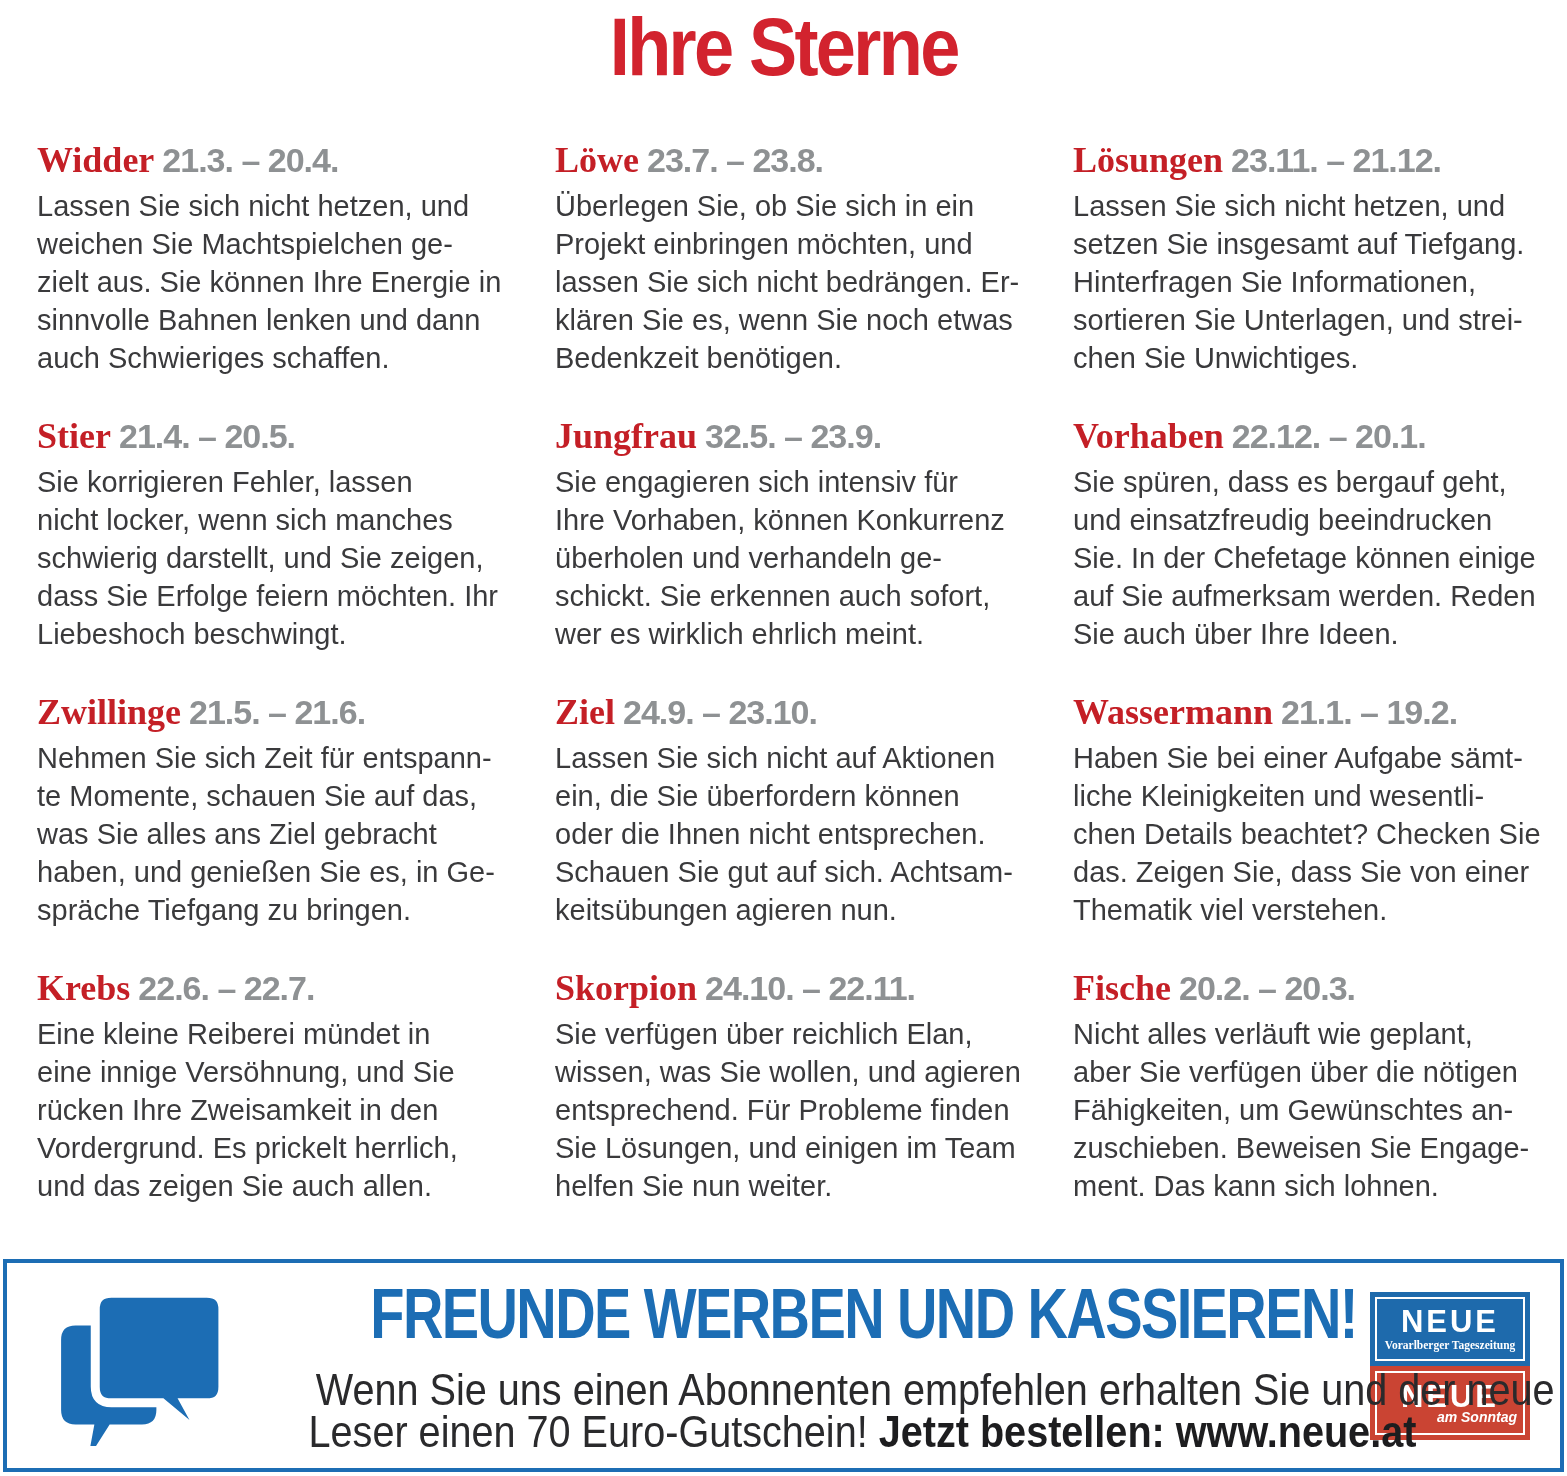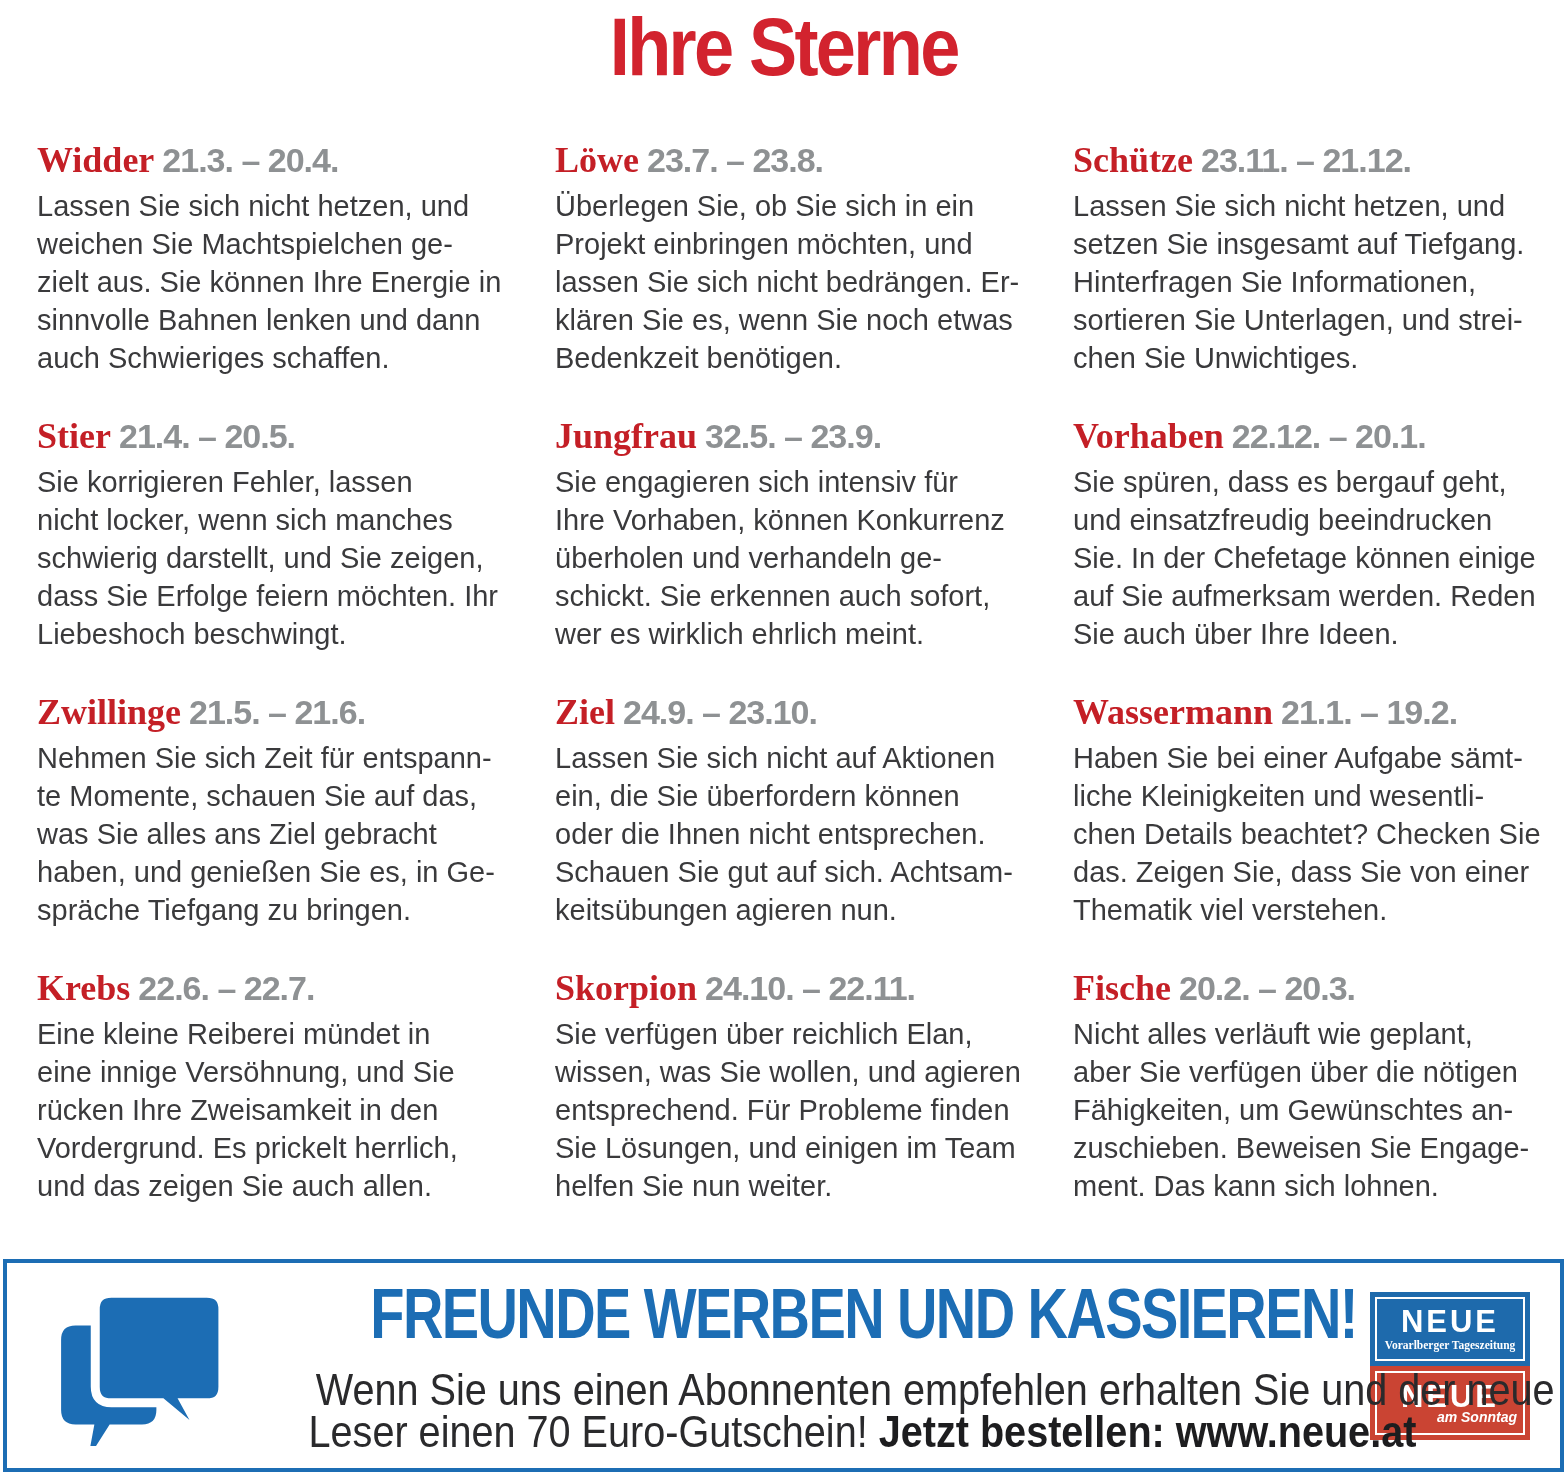--- a/index.html
+++ b/index.html
@@ -192,21 +192,21 @@
       </h2>
       <p class="entry-text">Überlegen Sie, ob Sie sich in ein
 Projekt einbringen möchten, und
 lassen Sie sich nicht bedrängen. Er-
 klären Sie es, wenn Sie noch etwas
 Bedenkzeit benötigen.</p>
     </section>
 
     <section class="entry">
       <h2 class="entry-header">
-        <span class="sign">Schütze</span><span class="dates">23.11. – 21.12.</span>
+        <span class="sign">Lösungen</span><span class="dates">23.11. – 21.12.</span>
       </h2>
       <p class="entry-text">Lassen Sie sich nicht hetzen, und
 setzen Sie insgesamt auf Tiefgang.
 Hinterfragen Sie Informationen,
 sortieren Sie Unterlagen, und strei-
 chen Sie Unwichtiges.</p>
     </section>
 
     <section class="entry">
       <h2 class="entry-header">

